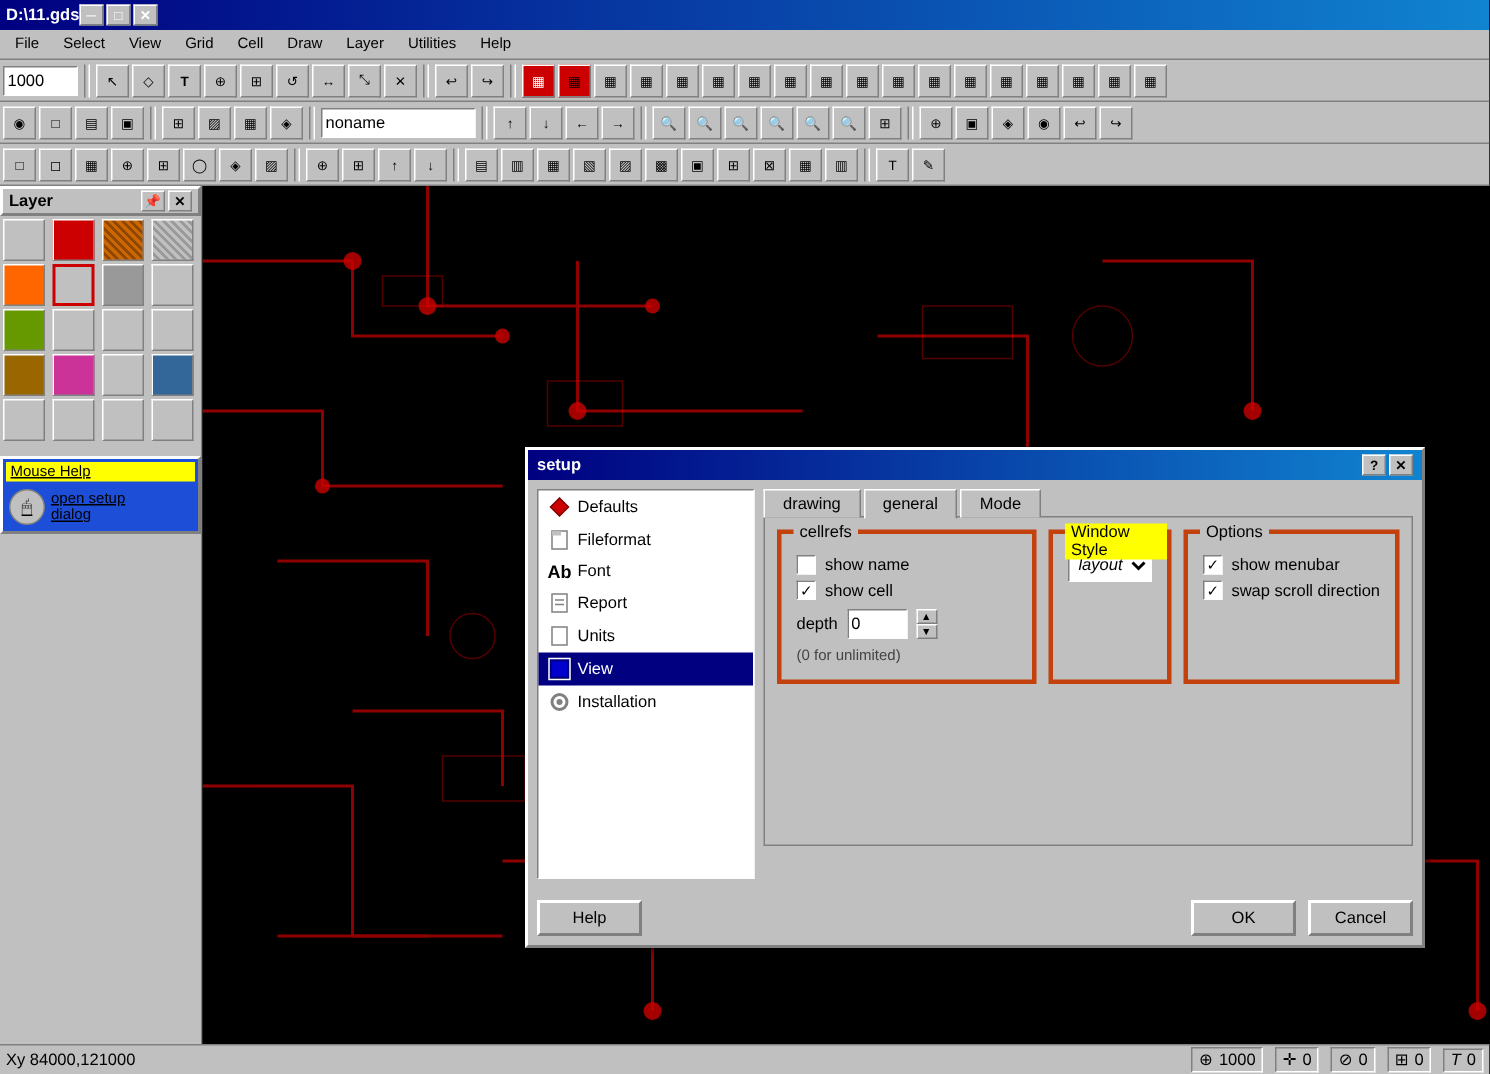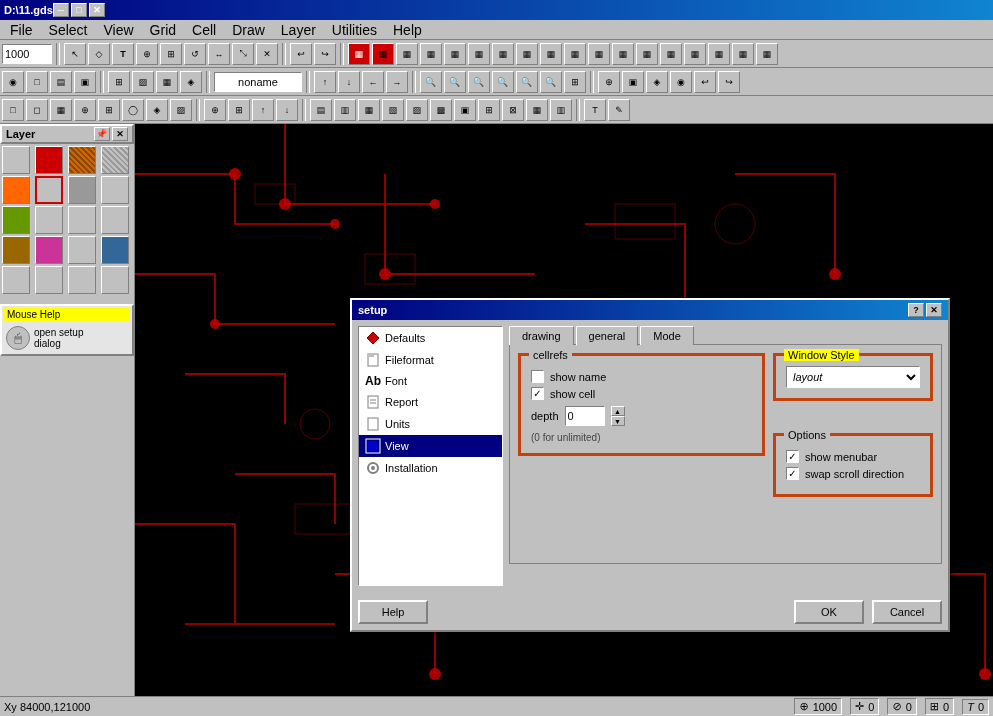--- a/index.html
+++ b/index.html
@@ -50,21 +50,21 @@
       top: 20px; left: 0; right: 0;
       height: 20px;
       background: #c0c0c0;
       display: flex;
       align-items: center;
       padding: 0 2px;
       border-bottom: 1px solid #808080;
     }
     .menu-item {
       padding: 2px 8px;
-      font-size: 14px;
+      font-size: 10px;
       cursor: pointer;
     }
 
     
     .toolbar {
       position: absolute;
       left: 0; right: 0;
       height: 28px;
       background: #c0c0c0;
       border-bottom: 1px solid #808080;
@@ -160,24 +160,25 @@
       inset: 0;
       background: #000;
     }
 
     
     .mouse-help {
       position: absolute;
       bottom: 20px;
       left: 0;
       width: 135px;
-      background: #e5e5e5;
+      background: #1d4ed8;
       border: 2px solid;
       border-color: #fff #808080 #808080 #fff;
       padding: 2px;
+      text-decoration: underline;
     }
     .mouse-help-title {
       background: #ffff00;
       font-size: 10px;
       padding: 1px 3px;
       margin-bottom: 3px;
     }
     .mouse-help-content {
       display: flex;
       align-items: center;
@@ -388,21 +389,21 @@
       cursor: pointer;
       font-size: 7px;
       display: flex;
       align-items: center;
       justify-content: center;
     }
 
     
     .side-groups {
       display: flex;
-      flex-direction: column;
+      flex-direction: row;
       gap: 8px;
       min-width: 160px;
     }
     .select-box {
       width: 100%;
       height: 22px;
       border: 1px solid;
       border-color: #808080 #fff #fff #808080;
       background: white;
       font-size: 11px;
@@ -498,21 +499,21 @@
   <div class="toolbar-btn">◉</div>
   <div class="toolbar-btn">□</div>
   <div class="toolbar-btn">▤</div>
   <div class="toolbar-btn">▣</div>
   <div class="toolbar-sep"></div>
   <div class="toolbar-btn">⊞</div>
   <div class="toolbar-btn">▨</div>
   <div class="toolbar-btn">▦</div>
   <div class="toolbar-btn">◈</div>
   <div class="toolbar-sep"></div>
-  <input class="toolbar-input" type="text" style="width: 88px; text-align: center;" value="noname">
+  <input class="toolbar-input" type="text" style="width: 103px;" value="noname">
   <div class="toolbar-sep"></div>
   <div class="toolbar-btn">↑</div>
   <div class="toolbar-btn">↓</div>
   <div class="toolbar-btn">←</div>
   <div class="toolbar-btn">→</div>
   <div class="toolbar-sep"></div>
   <div class="toolbar-btn">🔍</div>
   <div class="toolbar-btn">🔍</div>
   <div class="toolbar-btn">🔍</div>
   <div class="toolbar-btn">🔍</div>

